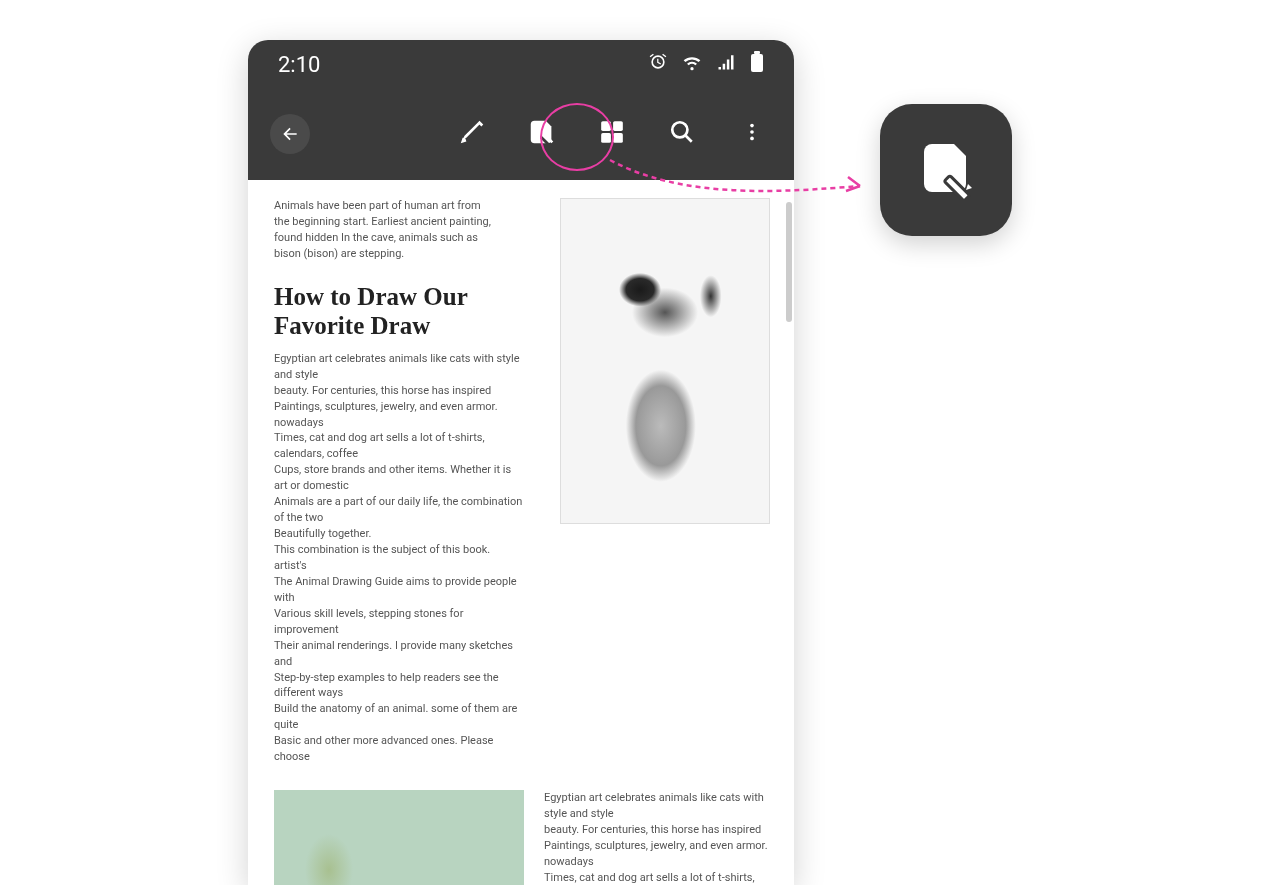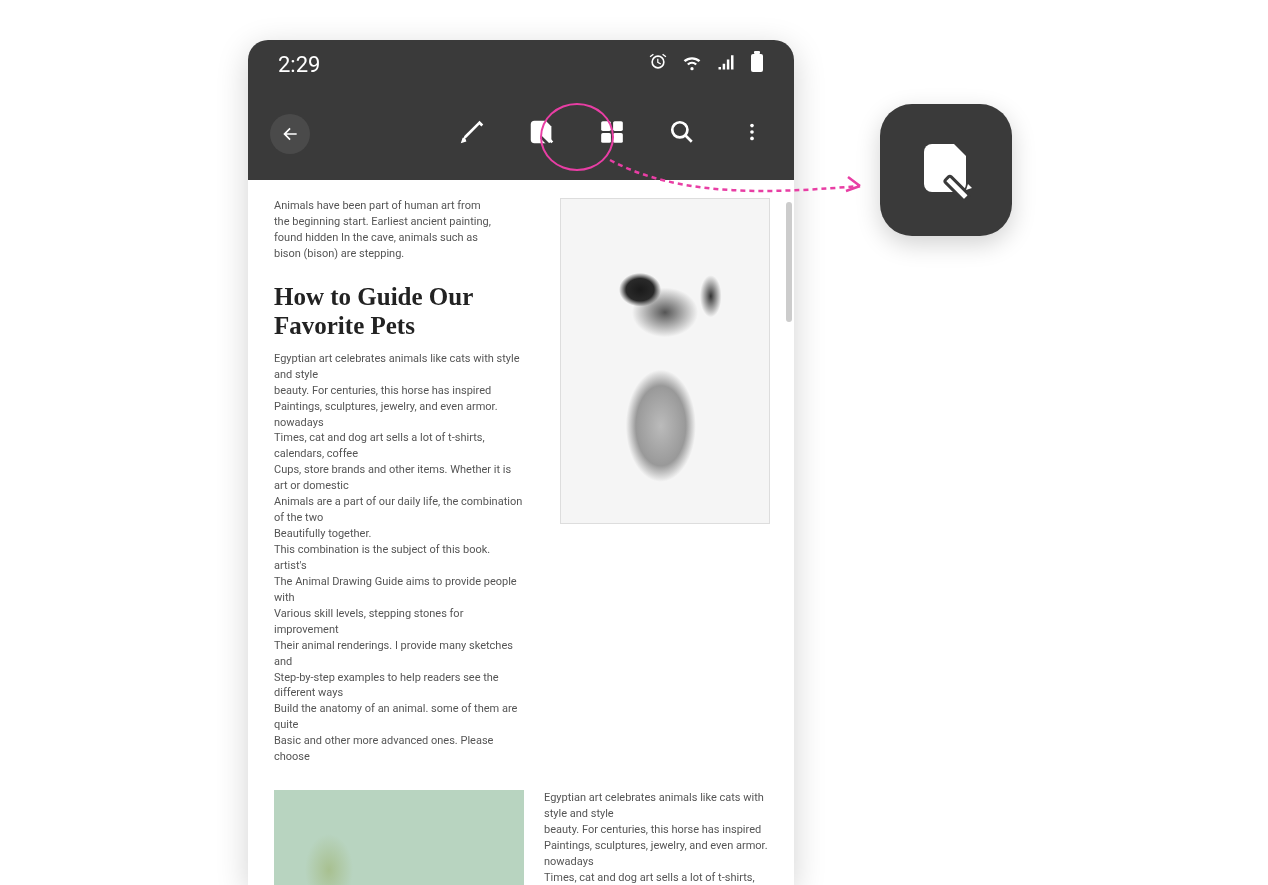--- a/index.html
+++ b/index.html
@@ -139,21 +139,21 @@
     box-shadow: 0 8px 24px rgba(0,0,0,0.18);
     display: flex; align-items: center; justify-content: center;
   }
 </style>
 </head>
 <body>
 
 <div class="phone-frame">
 
   <div class="dark-bar status-bar">
-    <div class="status-time">2:29</div>
+    <div class="status-time">2:10</div>
     <div class="status-icons">
       <span>
         <svg width="20" height="20" viewBox="0 0 24 24">
             <path d="M12 4a8 8 0 108 8 8 8 0 00-8-8zm0 14a6 6 0 116-6 6 6 0 01-6 6zM12.5 8H11v5l4 2 .7-1.2-3.2-1.8zM6 2L2 5l1 1.3L7 3.3zM18 2l4 3-1 1.3L17 3.3z"></path>
           </svg>
       </span>
       <span>
         <svg width="20" height="20" viewBox="0 0 24 24">
             <path d="M12 18a2 2 0 102 2 2 2 0 00-2-2zm-6-4l2 2a6 6 0 018 0l2-2a9 9 0 00-12 0zm-4-4l2 2a12 12 0 0116 0l2-2a15 15 0 00-20 0z"></path>
           </svg>
@@ -225,21 +225,21 @@
     </div>
   </div>
 
   <div class="content">
     <div class="scrollbar"></div>
 
     <div class="intro">Animals have been part of human art from the beginning
 start. Earliest ancient painting, found hidden
 In the cave, animals such as bison (bison) are stepping.</div>
 
-    <h2 class="article-title">How to Guide Our Favorite Pets</h2>
+    <h2 class="article-title">How to Draw Our Favorite Draw</h2>
 
     <div class="para-left">Egyptian art celebrates animals like cats with style and style
 beauty. For centuries, this horse has inspired
 Paintings, sculptures, jewelry, and even armor. nowadays
 Times, cat and dog art sells a lot of t-shirts, calendars, coffee
 Cups, store brands and other items. Whether it is art or domestic
 Animals are a part of our daily life, the combination of the two
 Beautifully together.
 This combination is the subject of this book. artist's
 The Animal Drawing Guide aims to provide people with

